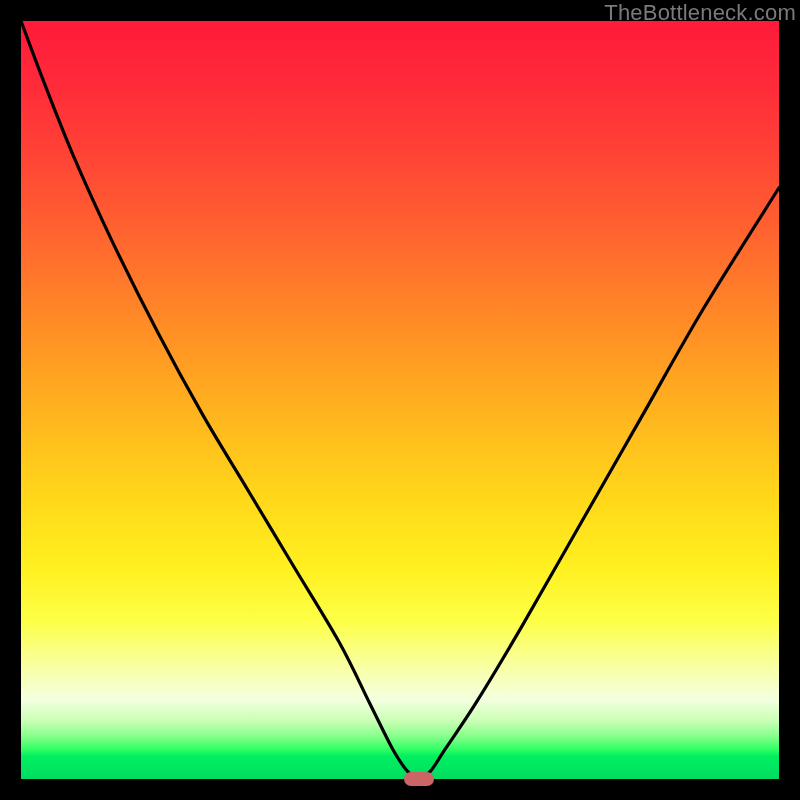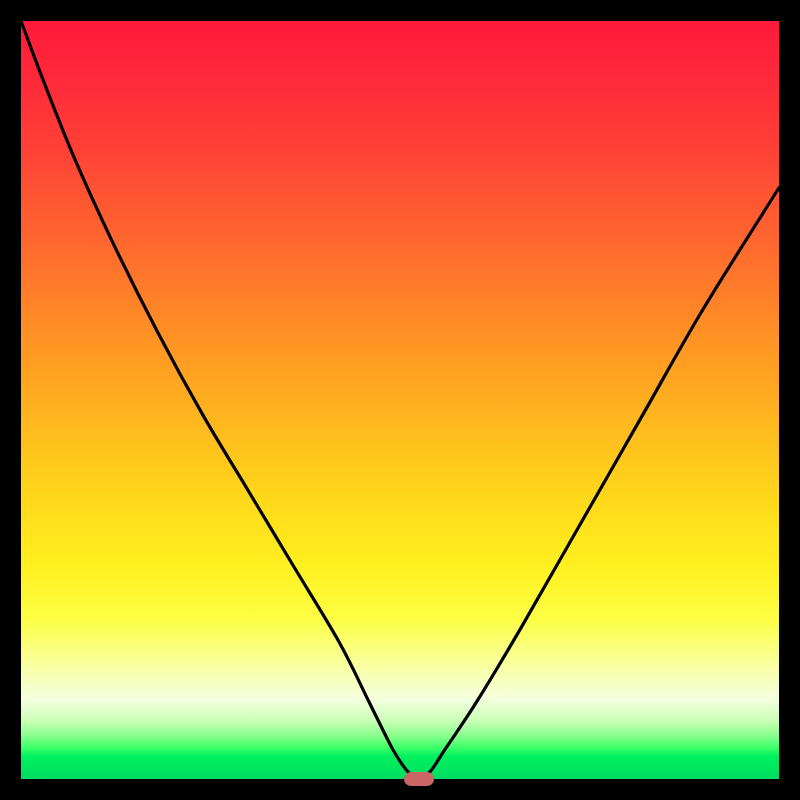--- a/index.html
+++ b/index.html
@@ -84,13 +84,14 @@
 
   <div class="plot">
 
     <svg class="curve-svg" viewBox="0 0 758 758" preserveAspectRatio="none">
       <path id="curve" class="curve-path" d="M 0.00 0.00 C 3.79 10.11, 13.90 37.90, 22.74 60.64 C 31.58 83.38, 41.69 109.91, 53.06 136.44 C 64.43 162.97, 77.06 190.76, 90.96 219.82 C 104.86 248.88, 121.28 281.72, 136.44 310.78 C 151.60 339.84, 166.76 367.63, 181.92 394.16 C 197.08 420.69, 212.24 444.69, 227.40 469.96 C 242.56 495.23, 257.72 520.49, 272.88 545.76 C 288.04 571.03, 305.73 598.82, 318.36 621.56 C 330.99 644.30, 339.84 664.51, 348.68 682.20 C 357.52 699.89, 365.10 716.31, 371.42 727.68 C 377.74 739.05, 382.16 745.37, 386.58 750.42 C 391.00 755.47, 394.16 758.00, 397.95 758.00 C 401.74 758.00, 404.90 755.47, 409.32 750.42 C 413.74 745.37, 416.90 739.05, 424.48 727.68 C 432.06 716.31, 442.17 702.41, 454.80 682.20 C 467.43 661.99, 482.59 636.72, 500.28 606.40 C 517.97 576.08, 540.71 535.65, 560.92 500.28 C 581.13 464.91, 601.35 429.53, 621.56 394.16 C 641.77 358.79, 659.46 325.94, 682.20 288.04 C 704.94 250.14, 745.37 186.97, 758.00 166.76"></path>
     </svg>
 
     <div id="minmark" class="min-marker" style="left: 397.95px; top: 758px; background: rgb(204, 102, 102);"></div>
   </div>
 
+  <div class="watermark">TheBottleneck.com</div>
 </div>
 
 </body></html>

